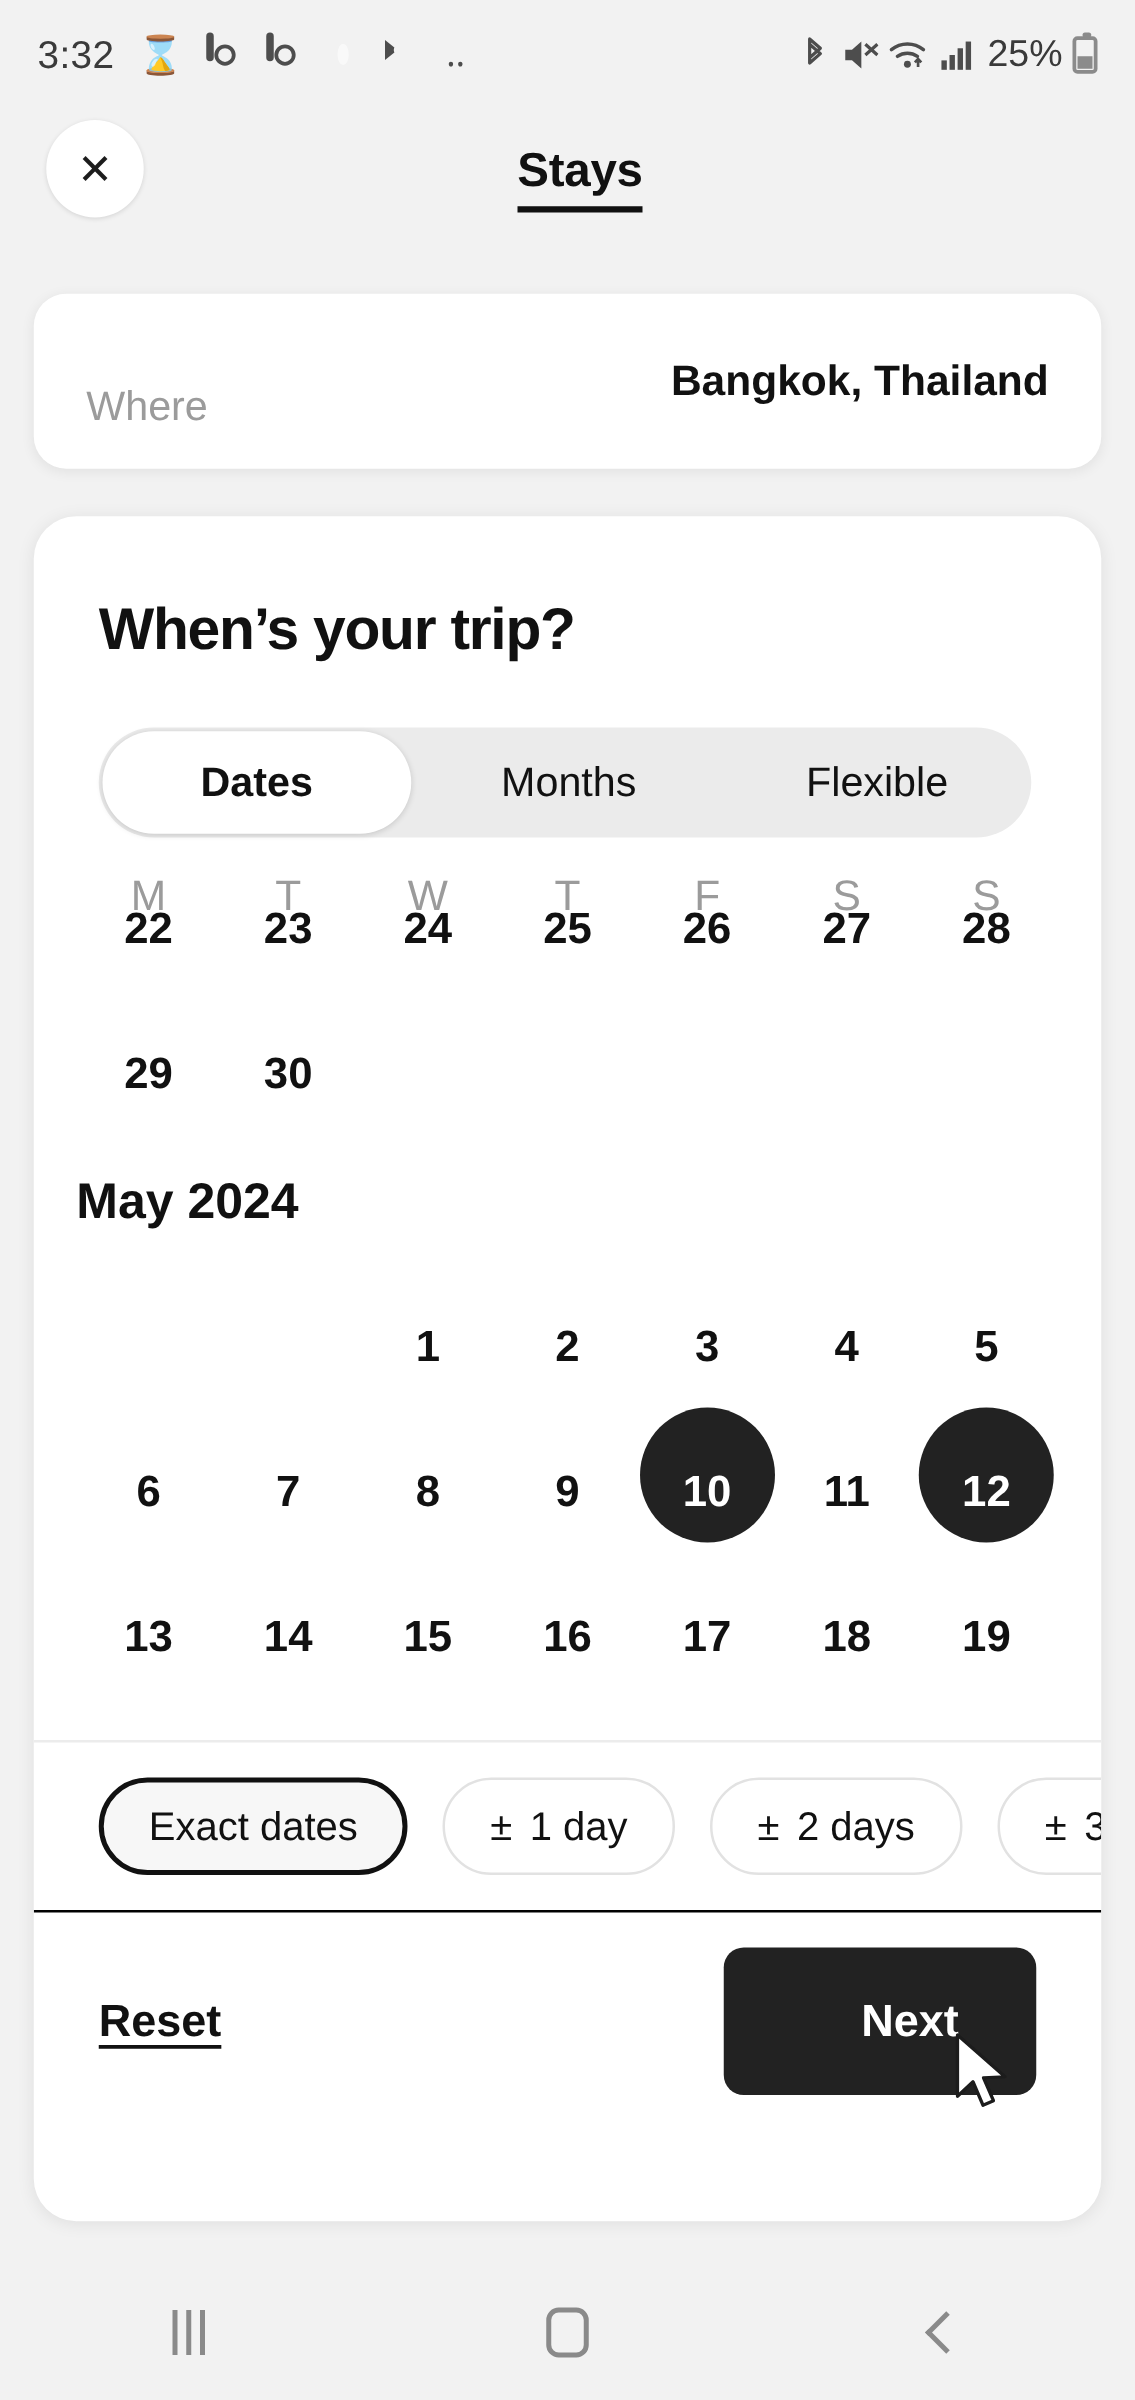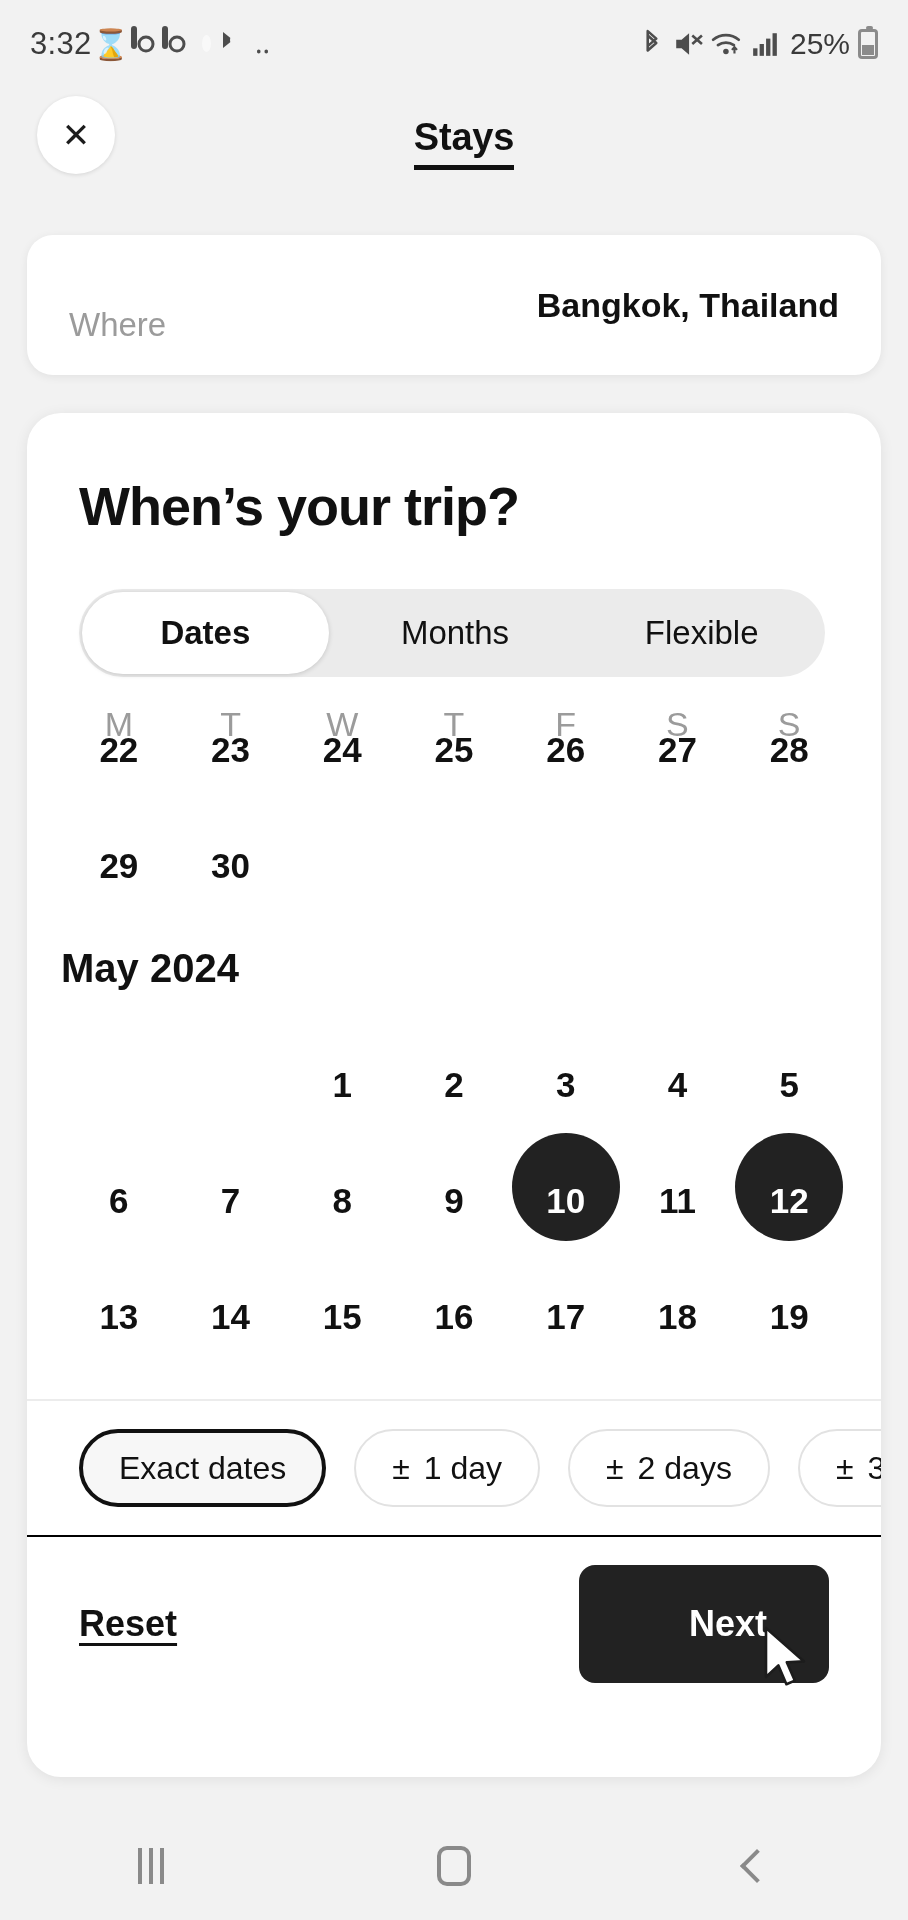--- a/index.html
+++ b/index.html
@@ -10,21 +10,21 @@
     overflow:hidden;
   }
   body { position:relative; }
 
   
   .statusbar{
     position:absolute; top:0; left:0; width:908px; height:88px;
     display:flex; align-items:center; background:#f2f2f2;
     padding:0 30px;
   }
-  .sb-left{ display:flex; align-items:center; gap:1px; }
+  .sb-left{ display:flex; align-items:center; gap:18px; }
   .sb-time{ font-size:31px; color:#3a3a3a; letter-spacing:0.3px; }
   .sb-right{ display:flex; align-items:center; gap:8px; margin-left:auto; }
   .sb-pct{ font-size:30px; color:#3a3a3a; margin-left:3px; }
   .ic{ display:inline-block; }
 
   
   .app-ico{ width:30px; height:30px; position:relative; }
   .ico-insta{
     width:28px; height:28px; border:3px solid #4d4d4d; border-radius:9px;
   }
@@ -100,21 +100,21 @@
   .where-value{ margin-left:auto; font-size:34px; font-weight:700; color:#111; }
 
   
   .main-card{
     position:absolute; left:27px; top:413px; width:854px; height:1364px;
     background:#fff; border-radius:34px;
     box-shadow:0 2px 14px rgba(0,0,0,.08);
     overflow:hidden;
   }
   .card-title{
-    font-size:54px; font-weight:800; color:#111;
+    font-size:47px; font-weight:800; color:#111;
     margin:62px 0 0 52px; letter-spacing:-1px;
   }
 
   
   .seg{
     margin:52px 0 0 52px; width:746px; height:88px;
     background:#ebebeb; border-radius:44px;
     display:flex; align-items:center; position:relative;
   }
   .seg-item{

